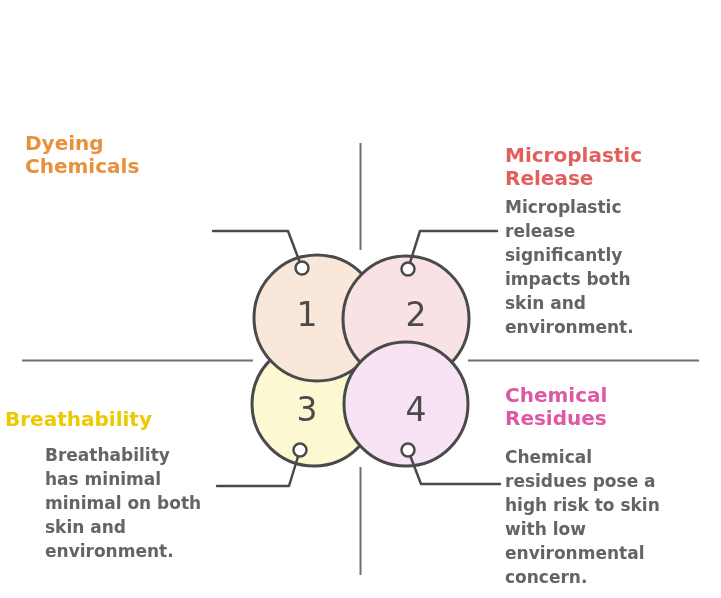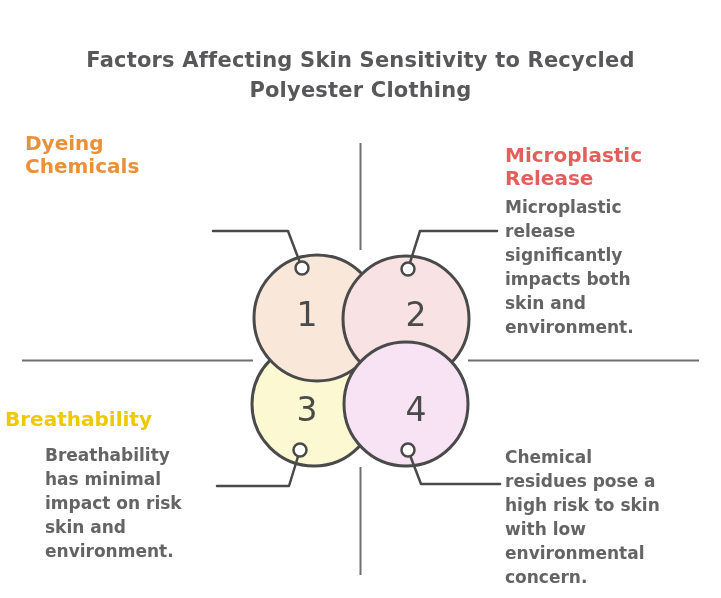--- a/index.html
+++ b/index.html
@@ -75,21 +75,20 @@
   .q3h{left:5px;top:408px;width:200px;}
   .q3d{left:45px;top:443px;width:160px;}
   .q4h{left:505px;top:384px;width:190px;}
   .q4d{left:505px;top:445px;width:168px;}
 </style>
 </head>
 <body>
 
 <div class="canvas">
 
-  <div class="title">Factors Affecting Skin Sensitivity to Recycled Polyester Clothing</div>
 
   <svg class="diagram-svg" width="721" height="598" viewBox="0 0 721 598">
 
     <line class="axis" x1="360.5" y1="143" x2="360.5" y2="250"></line>
     <line class="axis" x1="360.5" y1="467" x2="360.5" y2="575"></line>
     <line class="axis" x1="22" y1="360.5" x2="253" y2="360.5"></line>
     <line class="axis" x1="468" y1="360.5" x2="699" y2="360.5"></line>
 
     <circle class="bubble" cx="314" cy="404" r="62" fill="#fbf8d2"></circle>
     <circle class="bubble" cx="317" cy="318" r="63" fill="#f9e8da"></circle>
@@ -111,17 +110,18 @@
     <text class="num" x="307" y="421">3</text>
     <text class="num" x="416" y="421">4</text>
   </svg>
 
   <div class="qheading ta-r q1h" style="color: rgb(232, 145, 58);">Dyeing Chemicals</div>
 
   <div class="qheading ta-l q2h" style="color: rgb(226, 95, 92);">Microplastic Release</div>
   <div class="qdesc ta-l q2d">Microplastic release significantly impacts both skin and environment.</div>
 
   <div class="qheading ta-r q3h" style="color: rgb(237, 201, 0);">Breathability</div>
-  <div class="qdesc ta-r q3d">Breathability has minimal impact on risk skin and environment.</div>
+  <div class="qdesc ta-r q3d">Breathability has minimal minimal on both skin and environment.</div>
 
+  <div class="qheading ta-l q4h" style="color: rgb(222, 88, 165);">Chemical Residues</div>
   <div class="qdesc ta-l q4d">Chemical residues pose a high risk to skin with low environmental concern.</div>
 
 </div>
 
 </body></html>

